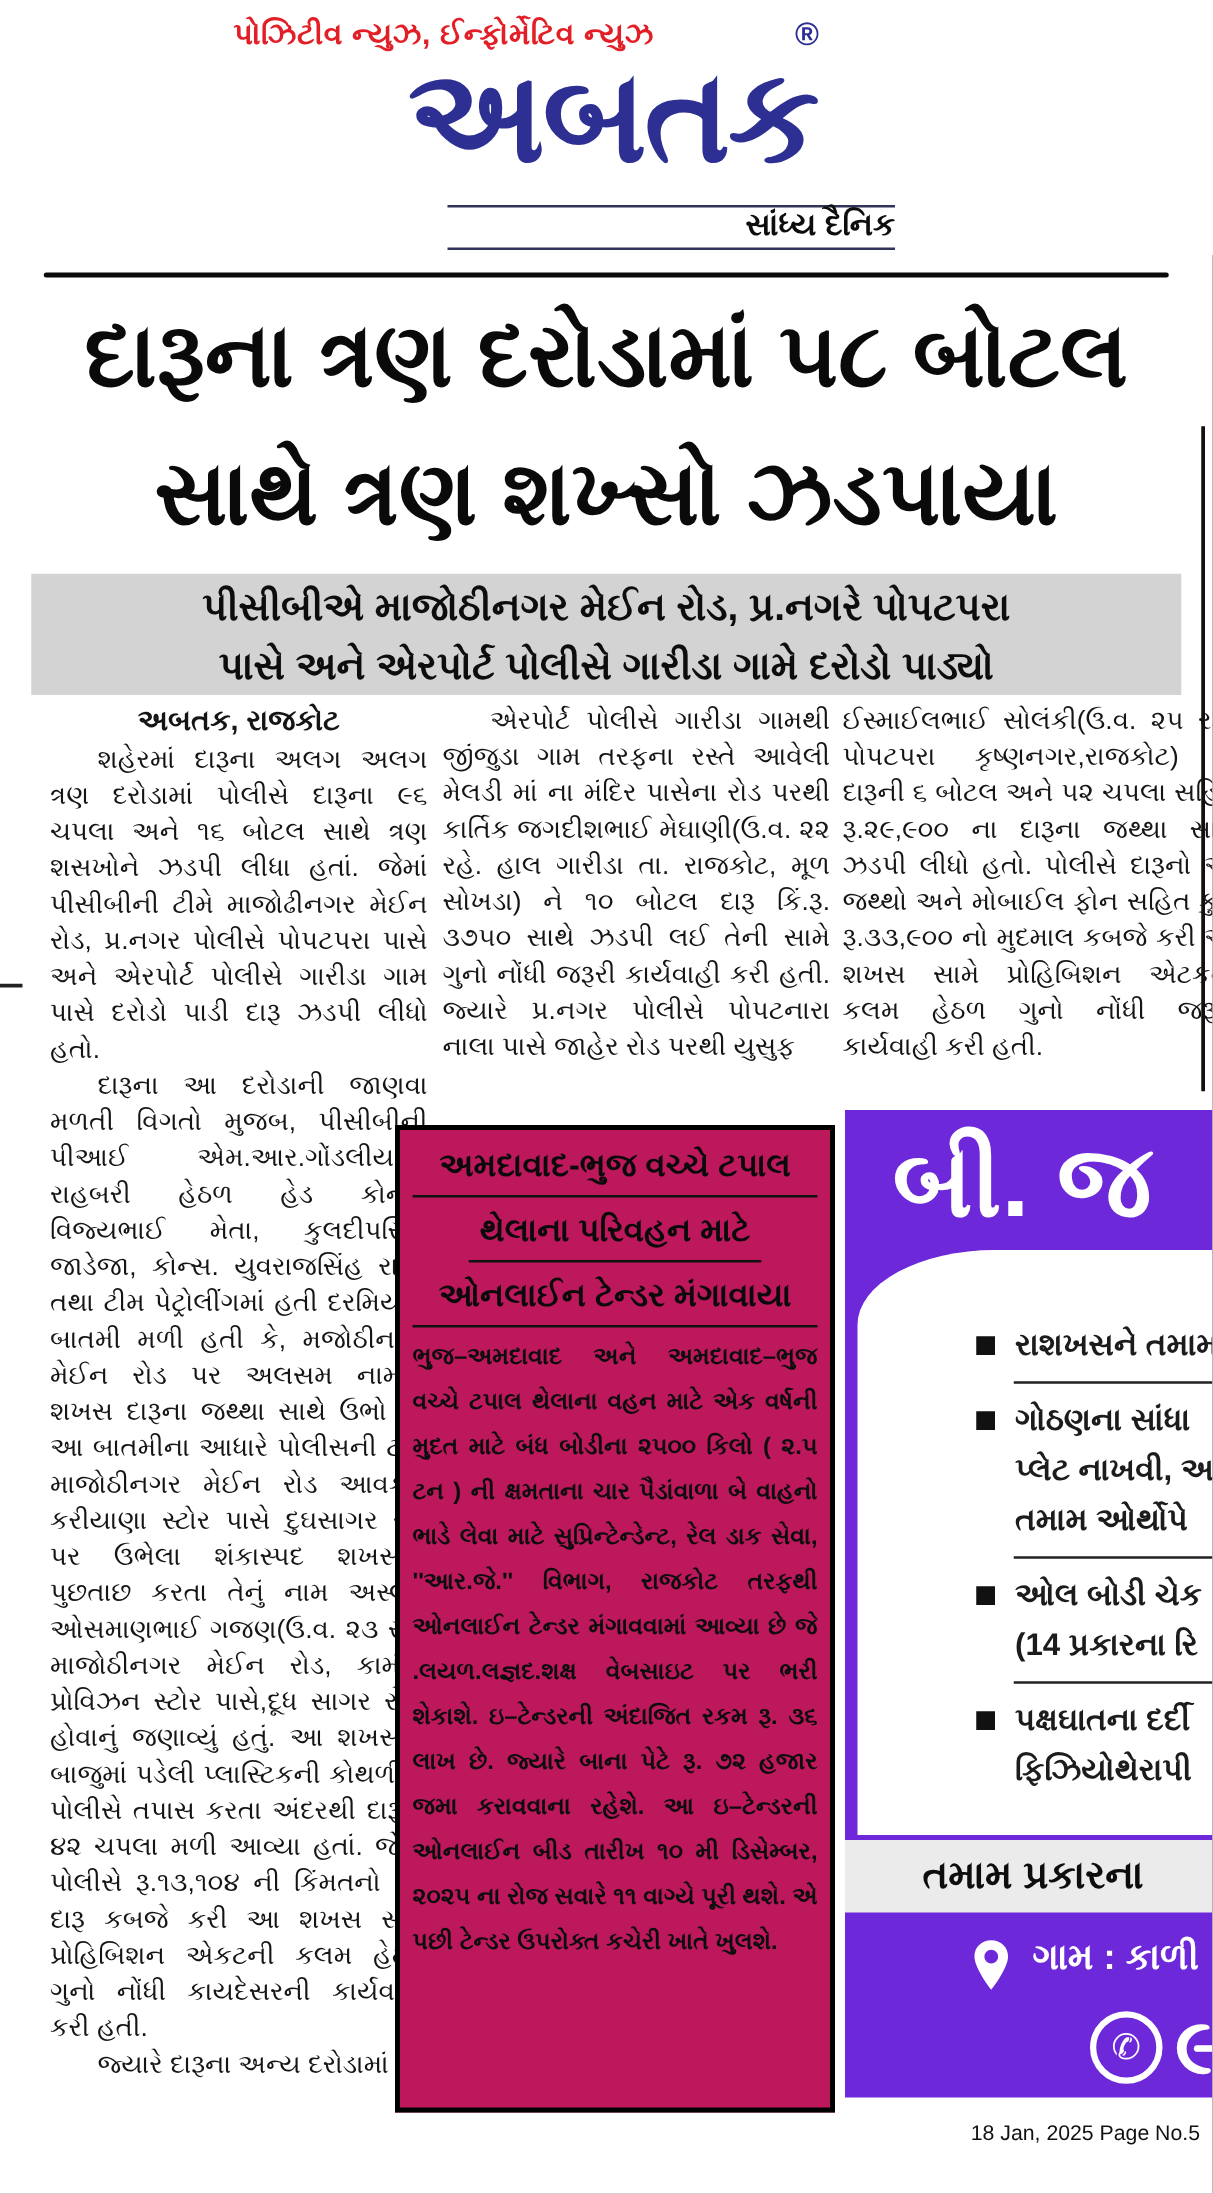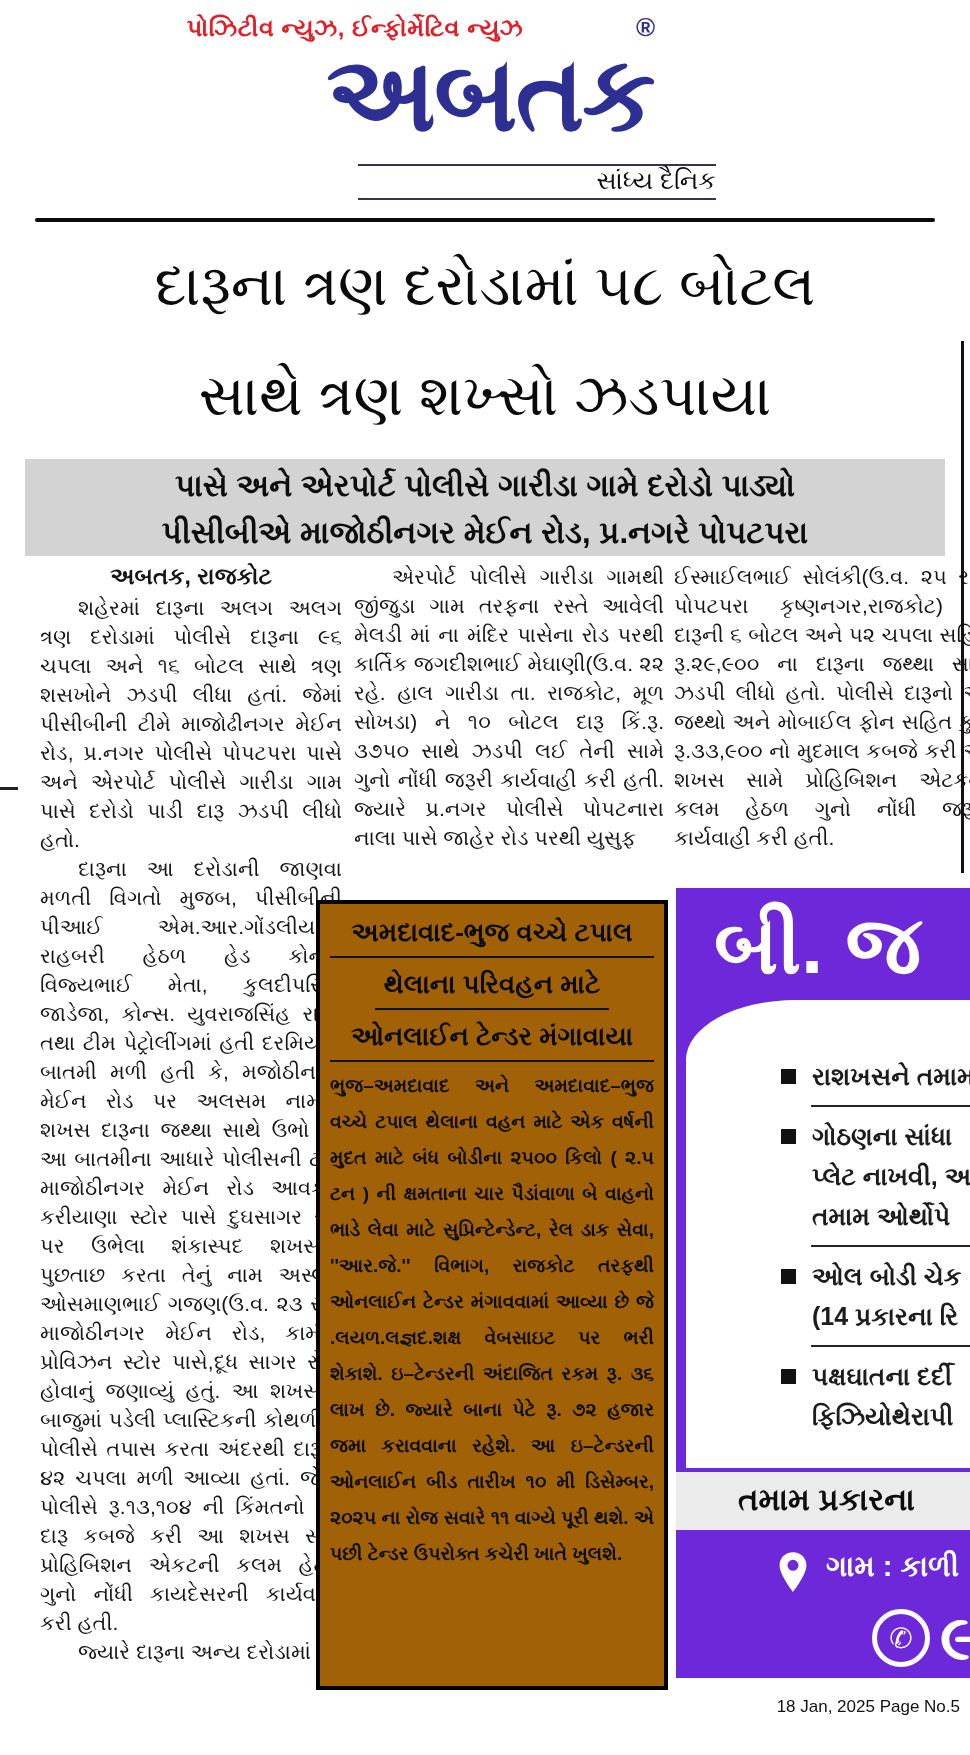--- a/index.html
+++ b/index.html
@@ -9,38 +9,38 @@
     font-family:"Liberation Sans","DejaVu Sans",sans-serif;color:#111;
   }
   
   .tagline{position:absolute;left:140px;top:14px;width:430px;text-align:center;
     font-size:24px;font-weight:bold;color:#e21e26;letter-spacing:.5px;}
   .reg-mark{position:absolute;left:636px;top:12px;font-size:26px;color:#2d3092;font-weight:bold;}
   .logo{position:absolute;left:140px;top:34px;width:700px;text-align:center;
     font-size:104px;line-height:120px;font-weight:900;color:#2d3092;letter-spacing:-2px;}
   .sublogo-rule{position:absolute;left:358px;width:358px;height:2px;background:#33335a;}
   .sublogo{position:absolute;left:358px;top:166px;width:358px;text-align:right;
-    font-size:25px;font-weight:normal;color:#0d0d0d;}
+    font-size:25px;font-weight:bold;color:#0d0d0d;}
   
   .top-rule{position:absolute;left:35px;top:218px;width:900px;height:4px;background:#0b0b0b;border-radius:3px;}
   .headline{position:absolute;left:0;top:230px;width:970px;text-align:center;
-    font-weight:400;color:#0a0a0a;font-size:57px;line-height:110px;white-space:nowrap;}
+    font-weight:700;color:#0a0a0a;font-size:72px;line-height:110px;white-space:nowrap;}
   .subhead-box{position:absolute;left:25px;top:459px;width:920px;height:97px;background:#d3d3d3;
     text-align:center;font-weight:bold;font-size:31px;line-height:47px;color:#0d0d0d;padding-top:3px;box-sizing:border-box;}
   
   .col{position:absolute;top:562px;font-size:21px;line-height:29px;text-align:justify;color:#151515;margin-left:32px;}
   .col p{margin:0;}
   .col .indent{text-indent:38px;}
   .col1{left:8px;width:302px;}
   .col2{left:322px;width:310px;}
   .col3{left:642px;width:316px;}
   .dateline{text-align:center;font-weight:bold;font-size:23px;margin-bottom:2px;}
   
   .tender-box{position:absolute;left:316px;top:900px;width:352px;height:790px;
-    border:4px solid #000;box-sizing:border-box;background:#a16207;padding:8px 10px 0 10px;}
+    border:4px solid #000;box-sizing:border-box;background:#be185d;padding:8px 10px 0 10px;}
   .tender-h{font-size:26px;font-weight:900;text-align:center;color:#0a0a0a;line-height:40px;white-space:nowrap;overflow:hidden;}
   .tender-rule{height:2px;background:#111;margin:4px auto 6px auto;}
   .tender-rule.w-full{width:100%;}
   .tender-rule.w-mid{width:72%;}
   .tender-body{font-size:19px;font-weight:bold;line-height:36px;text-align:justify;color:#0d0d0d;margin-top:4px;}
   
   .ad{position:absolute;left:676px;top:888px;width:294px;height:790px;background:#6d28d9;overflow:hidden;}
   .ad-title{position:absolute;left:38px;top:12px;color:#fff;font-size:80px;font-weight:900;white-space:nowrap;}
   .ad-panel{position:absolute;left:10px;top:112px;width:420px;height:468px;background:#fff;
     border-top-left-radius:110px 60px;}
@@ -75,22 +75,22 @@
   <div class="sublogo-rule" style="top:164px;"></div>
   <div class="sublogo">સાંધ્ય દૈનિક</div>
   <div class="sublogo-rule" style="top:198px;"></div>
 
   <div class="top-rule"></div>
   <div class="headline">
     <div>દારૂના ત્રણ દરોડામાં ૫૮ બોટલ</div>
     <div>સાથે ત્રણ શખ્સો ઝડપાયા</div>
   </div>
   <div class="subhead-box">
+    <div>પીસીબીએ માજોઠીનગર મેઈન રોડ, પ્ર.નગરે પોપટપરા</div>
     <div>પાસે અને એરપોર્ટ પોલીસે ગારીડા ગામે દરોડો પાડ્યો</div>
-    <div>પીસીબીએ માજોઠીનગર મેઈન રોડ, પ્ર.નગરે પોપટપરા</div>
   </div>
 
   <div class="col col1">
     <div class="dateline">અબતક, રાજકોટ</div>
     <p class="indent">શહેરમાં દારૂના અલગ અલગ ત્રણ દરોડામાં પોલીસે દારૂના ૯૬ ચપલા અને ૧૬ બોટલ સાથે ત્રણ શસખોને ઝડપી લીધા હતાં. જેમાં પીસીબીની ટીમે માજોઢીનગર મેઈન રોડ, પ્ર.નગર પોલીસે પોપટપરા પાસે અને એરપોર્ટ પોલીસે ગારીડા ગામ પાસે દરોડો પાડી દારૂ ઝડપી લીધો હતો.</p>
     <p class="indent">દારૂના આ દરોડાની જાણવા મળતી વિગતો મુજબ, પીસીબીની પીઆઈ એમ.આર.ગોંડલીયાની રાહબરી હેઠળ હેડ કોન્સ. વિજ્યભાઈ મેતા, કુલદીપસિંહ જાડેજા, કોન્સ. યુવરાજસિંહ રાણા તથા ટીમ પેટ્રોલીંગમાં હતી દરમિયાન બાતમી મળી હતી કે, મજોઠીનગર મેઈન રોડ પર અલસમ નામનો શખસ દારૂના જથ્થા સાથે ઉભો છે. આ બાતમીના આધારે પોલીસની ટીમે માજોઠીનગર મેઈન રોડ આવકાર કરીયાણા સ્ટોર પાસે દુઘસાગર રોડ પર ઉભેલા શંકાસ્પદ શખસની પુછતાછ કરતા તેનું નામ અસ્લમ ઓસમાણભાઈ ગજણ(ઉ.વ. ૨૩ રહે. માજોઠીનગર મેઈન રોડ, કામીલ પ્રોવિઝન સ્ટોર પાસે,દૂધ સાગર રોડ) હોવાનું જણાવ્યું હતું. આ શખસની બાજુમાં પડેલી પ્લાસ્ટિકની કોથળીમાં પોલીસે તપાસ કરતા અંદરથી દારૂના ૪૨ ચપલા મળી આવ્યા હતાં. જેથી પોલીસે રૂ.૧૩,૧૦૪ ની કિંમતનો આ દારૂ કબજે કરી આ શખસ સામે પ્રોહિબિશન એકટની કલમ હેઠળ ગુનો નોંધી કાયદેસરની કાર્યવાહી કરી હતી.</p>
     <p class="indent">જ્યારે દારૂના અન્ય દરોડામાં</p>
   </div>
   <div class="col col2">
     <p class="indent">એરપોર્ટ પોલીસે ગારીડા ગામથી જીંજુડા ગામ તરફના રસ્તે આવેલી મેલડી માં ના મંદિર પાસેના રોડ પરથી કાર્તિક જગદીશભાઈ મેઘાણી(ઉ.વ. ૨૨ રહે. હાલ ગારીડા તા. રાજકોટ, મૂળ સોખડા) ને ૧૦ બોટલ દારૂ કિં.રૂ. ૩૭૫૦ સાથે ઝડપી લઈ તેની સામે ગુનો નોંધી જરૂરી કાર્યવાહી કરી હતી. જ્યારે પ્ર.નગર પોલીસે પોપટનારા નાલા પાસે જાહેર રોડ પરથી યુસુફ</p>

